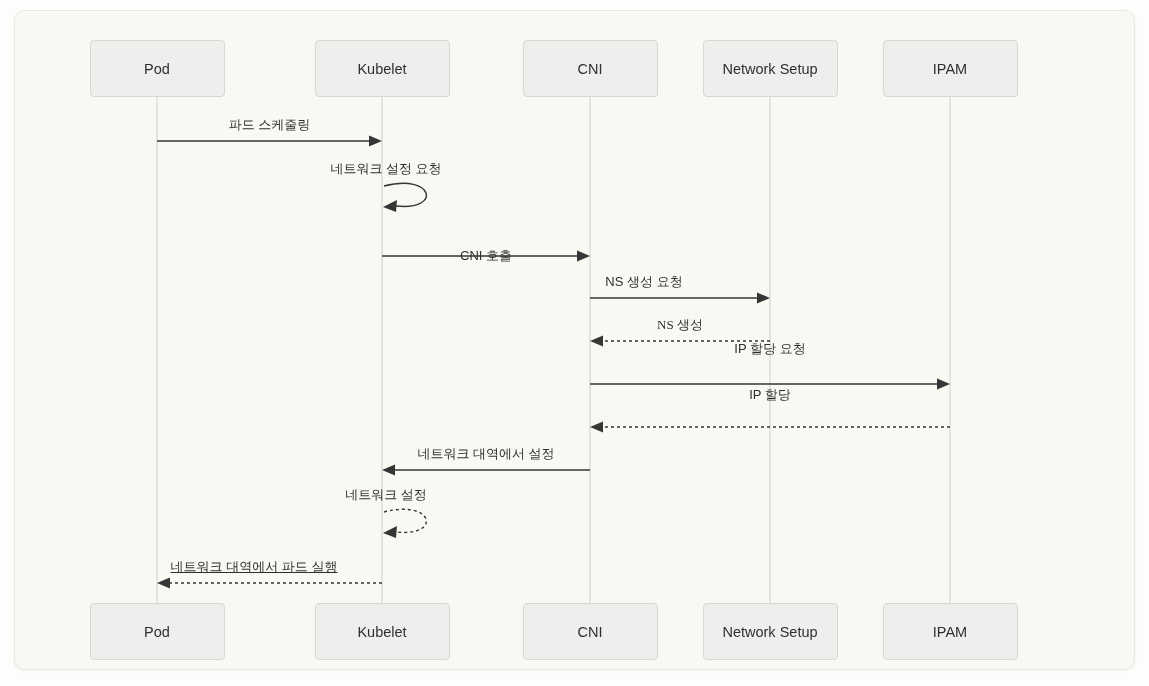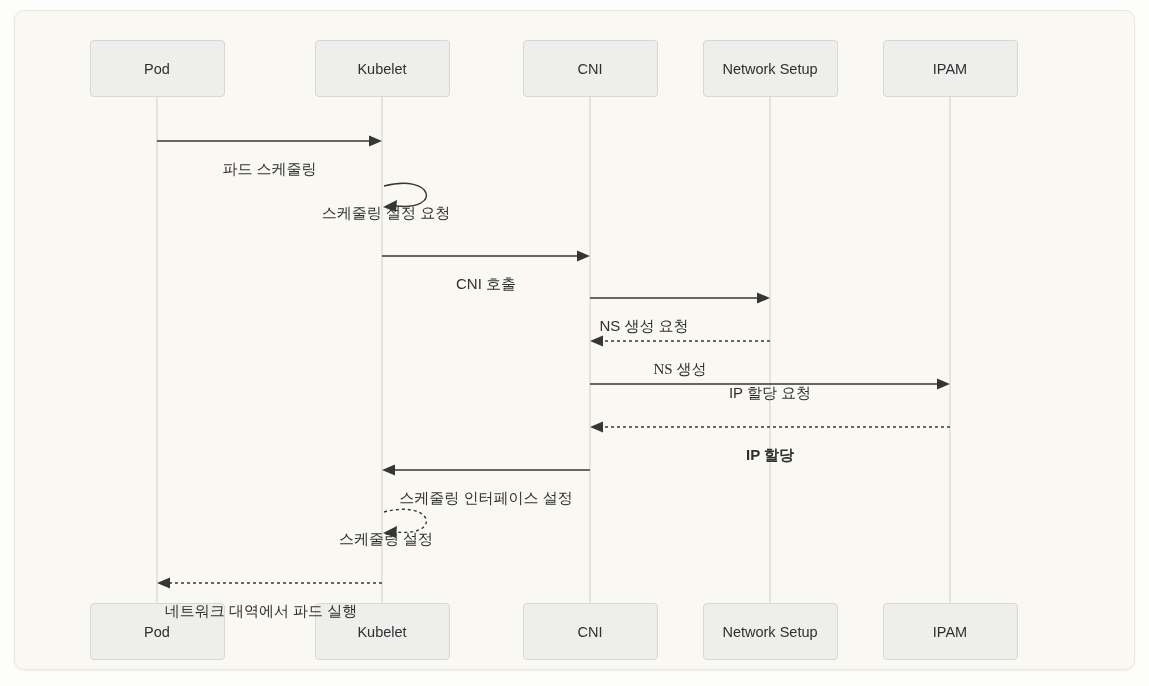--- a/index.html
+++ b/index.html
@@ -54,24 +54,23 @@
     display: flex;
     align-items: center;
     justify-content: center;
     font-size: 14.5px;
     color: var(--text, #2f2f2f);
   }
   .msg-label {
     position: absolute;
     transform: translateX(-50%);
     white-space: nowrap;
-    font-size: 15px;
+    font-size: 13px;
     line-height: 16px;
     color: var(--text, #2f2f2f);
-    margin-top: 44px;
   }
 </style>
 </head>
 <body>
 
 <div class="stage">
   <div class="panel"></div>
   <svg id="connector-layer" xmlns="http://www.w3.org/2000/svg">
       <line x1="157" y1="97" x2="157" y2="604" stroke="#d6d5d1" stroke-width="1.2"></line>
       <line x1="382" y1="97" x2="382" y2="604" stroke="#d6d5d1" stroke-width="1.2"></line>
@@ -124,23 +123,23 @@
       <div class="actor-box" style="left: 522.5px; top: 603px;">
         <span>CNI</span>
       </div>
       <div class="actor-box" style="left: 702.5px; top: 603px;">
         <span>Network Setup</span>
       </div>
       <div class="actor-box" style="left: 882.5px; top: 603px;">
         <span>IPAM</span>
       </div>
       <div class="msg-label" style="left: 269.5px; top: 117px;">파드 스케줄링</div>
-      <div class="msg-label" style="left: 386px; top: 161px;">스케줄링 설정 요청</div>
-      <div class="msg-label" style="left: 486px; top: 232px;">CNI 호출</div>
+      <div class="msg-label" style="left: 386px; top: 161px;">네트워크 설정 요청</div>
+      <div class="msg-label" style="left: 486px; top: 248px;">CNI 호출</div>
       <div class="msg-label" style="left: 644px; top: 274px;">NS 생성 요청</div>
       <div class="msg-label" style="left: 680px; top: 317px; font-family: Liberation Serif, serif;">NS 생성</div>
       <div class="msg-label" style="left: 770px; top: 341px;">IP 할당 요청</div>
-      <div class="msg-label" style="left: 770px; top: 403px; font-weight: bold;">IP 할당</div>
-      <div class="msg-label" style="left: 486px; top: 446px;">스케줄링 인터페이스 설정</div>
-      <div class="msg-label" style="left: 386px; top: 487px;">스케줄링 설정</div>
-      <div class="msg-label" style="left: 261px; top: 559px;">네트워크 대역에서 파드 실행</div>
+      <div class="msg-label" style="left: 770px; top: 387px;">IP 할당</div>
+      <div class="msg-label" style="left: 486px; top: 446px;">네트워크 대역에서 설정</div>
+      <div class="msg-label" style="left: 386px; top: 487px;">네트워크 설정</div>
+      <div class="msg-label" style="left: 254px; top: 559px; text-decoration: underline;">네트워크 대역에서 파드 실행</div>
     </div>
 </div>
 
 </body></html>

